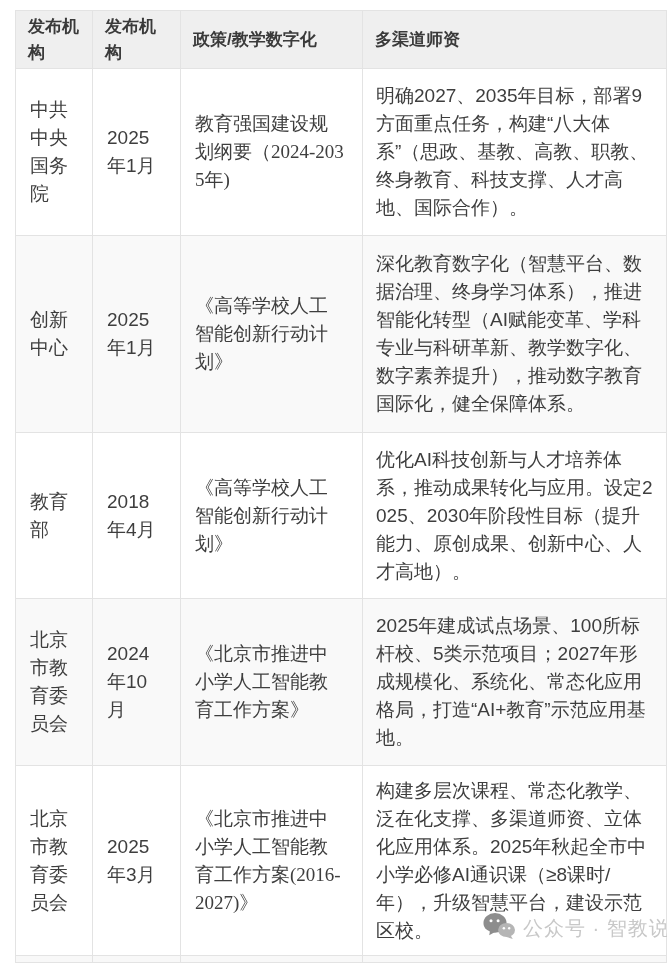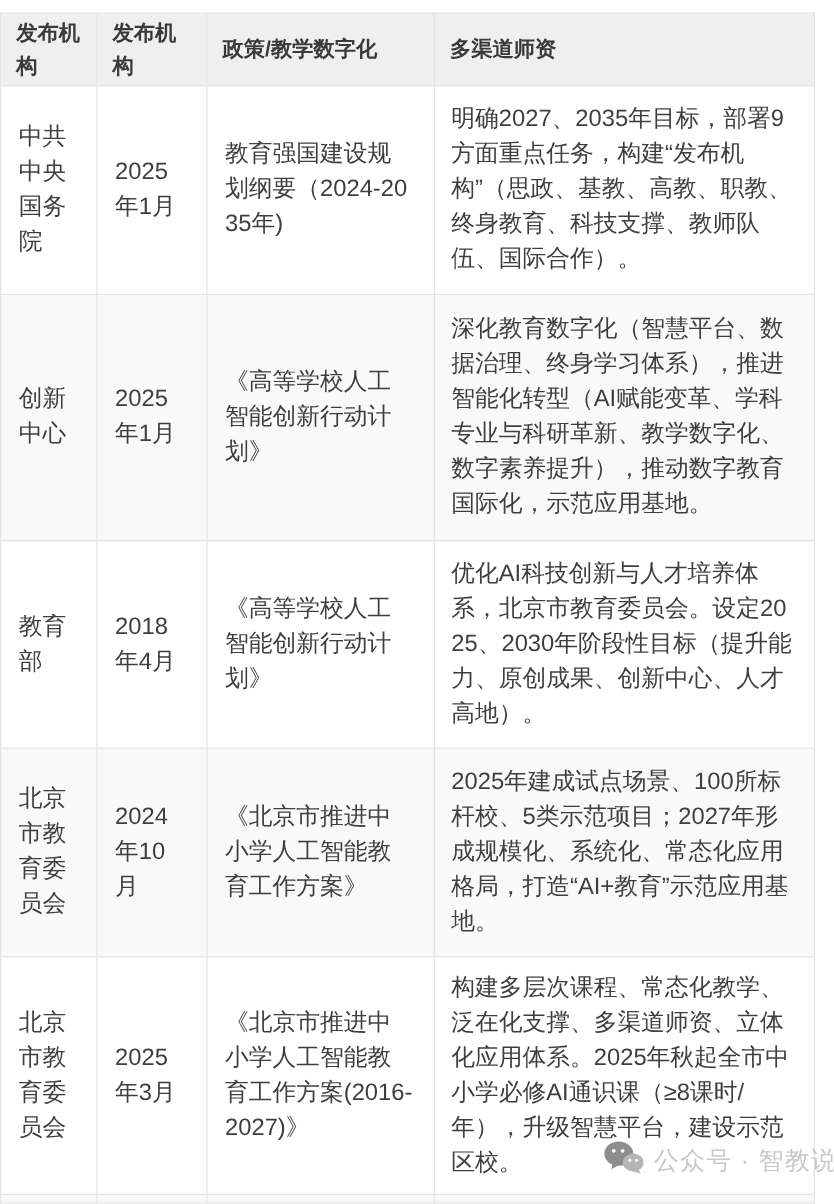--- a/index.html
+++ b/index.html
@@ -6,21 +6,21 @@
   html, body { background: #ffffff; }
   body {
     width: 667px; height: 963px;
     position: relative;
     font-family: "Liberation Sans", "DejaVu Sans", sans-serif;
     color: #3e3e3e;
     overflow: hidden;
   }
   .policy-table {
     position: absolute;
-    left: 0; top: 10px;
+    left: 15px; top: 10px;
     width: 651px;
     border-collapse: collapse;
     table-layout: fixed;
     border-radius: 20px;
   }
   .policy-table th, .policy-table td {
     border: 1px solid #e3e3e3;
     vertical-align: middle;
     text-align: left;
     word-break: break-all;
@@ -33,21 +33,21 @@
     line-height: 26px;
     color: #3a3a3a;
     padding: 0 12px;
     height: 58px;
   }
   .policy-table td {
     font-size: 19px;
     line-height: 28px;
     padding: 0 14px;
   }
-  td.cell-policy { padding: 0 16px 0 14px; }
+  td.cell-policy { padding: 0 16px 0 14px; font-family: Liberation Serif, serif; }
   td.cell-summary { padding: 0 13px; }
   tr.row-alt td { background: #f9f9f9; }
   tr.row-plain td { background: #ffffff; }
   tr.row-partial td { background: #f8f8f8; height: 7px; padding: 0; }
   .r-h1 td { height: 167px; }
   .r-h2 td { height: 197px; }
   .r-h3 td { height: 166px; }
   .r-h4 td { height: 167px; }
   .r-h5 td { height: 190px; }
   .watermark {
@@ -82,33 +82,33 @@
       <th>发布机构</th>
       <th>政策/教学数字化</th>
       <th>多渠道师资</th>
     </tr>
   </thead>
   <tbody>
     <tr class="row-plain r-h1">
       <td class="cell-org">中共中央国务院</td>
       <td class="cell-date">2025年1月</td>
       <td class="cell-policy">教育强国建设规划纲要（2024-2035年)</td>
-      <td class="cell-summary">明确2027、2035年目标，部署9方面重点任务，构建“发布机构”（思政、基教、高教、职教、终身教育、科技支撑、教师队伍、国际合作）。</td>
+      <td class="cell-summary">明确2027、2035年目标，部署9方面重点任务，构建“八大体系”（思政、基教、高教、职教、终身教育、科技支撑、人才高地、国际合作）。</td>
     </tr>
     <tr class="row-alt r-h2">
       <td class="cell-org">创新中心</td>
       <td class="cell-date">2025年1月</td>
       <td class="cell-policy">《高等学校人工智能创新行动计划》</td>
-      <td class="cell-summary">深化教育数字化（智慧平台、数据治理、终身学习体系），推进智能化转型（AI赋能变革、学科专业与科研革新、教学数字化、数字素养提升），推动数字教育国际化，示范应用基地。</td>
+      <td class="cell-summary">深化教育数字化（智慧平台、数据治理、终身学习体系），推进智能化转型（AI赋能变革、学科专业与科研革新、教学数字化、数字素养提升），推动数字教育国际化，健全保障体系。</td>
     </tr>
     <tr class="row-plain r-h3">
       <td class="cell-org">教育部</td>
       <td class="cell-date">2018年4月</td>
       <td class="cell-policy">《高等学校人工智能创新行动计划》</td>
-      <td class="cell-summary">优化AI科技创新与人才培养体系，北京市教育委员会。设定2025、2030年阶段性目标（提升能力、原创成果、创新中心、人才高地）。</td>
+      <td class="cell-summary">优化AI科技创新与人才培养体系，推动成果转化与应用。设定2025、2030年阶段性目标（提升能力、原创成果、创新中心、人才高地）。</td>
     </tr>
     <tr class="row-alt r-h4">
       <td class="cell-org">北京市教育委员会</td>
       <td class="cell-date">2024年10月</td>
       <td class="cell-policy">《北京市推进中小学人工智能教育工作方案》</td>
       <td class="cell-summary">2025年建成试点场景、100所标杆校、5类示范项目；2027年形成规模化、系统化、常态化应用格局，打造“AI+教育”示范应用基地。</td>
     </tr>
     <tr class="row-plain r-h5">
       <td class="cell-org">北京市教育委员会</td>
       <td class="cell-date">2025年3月</td>

